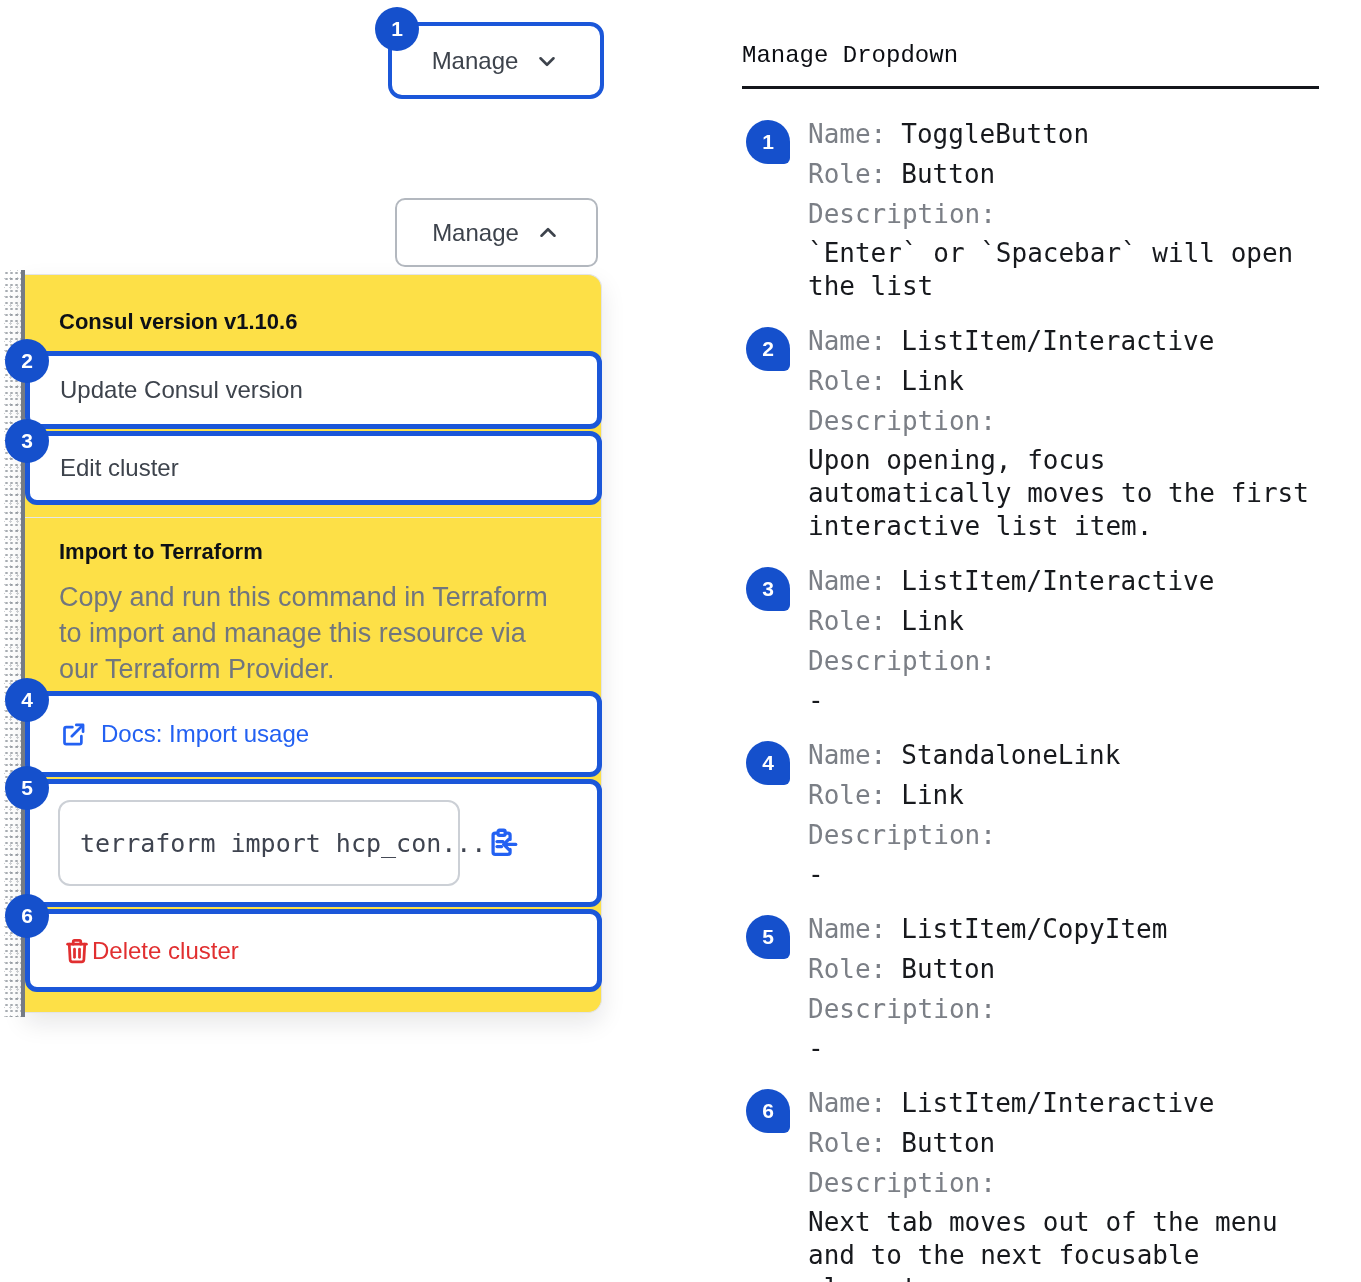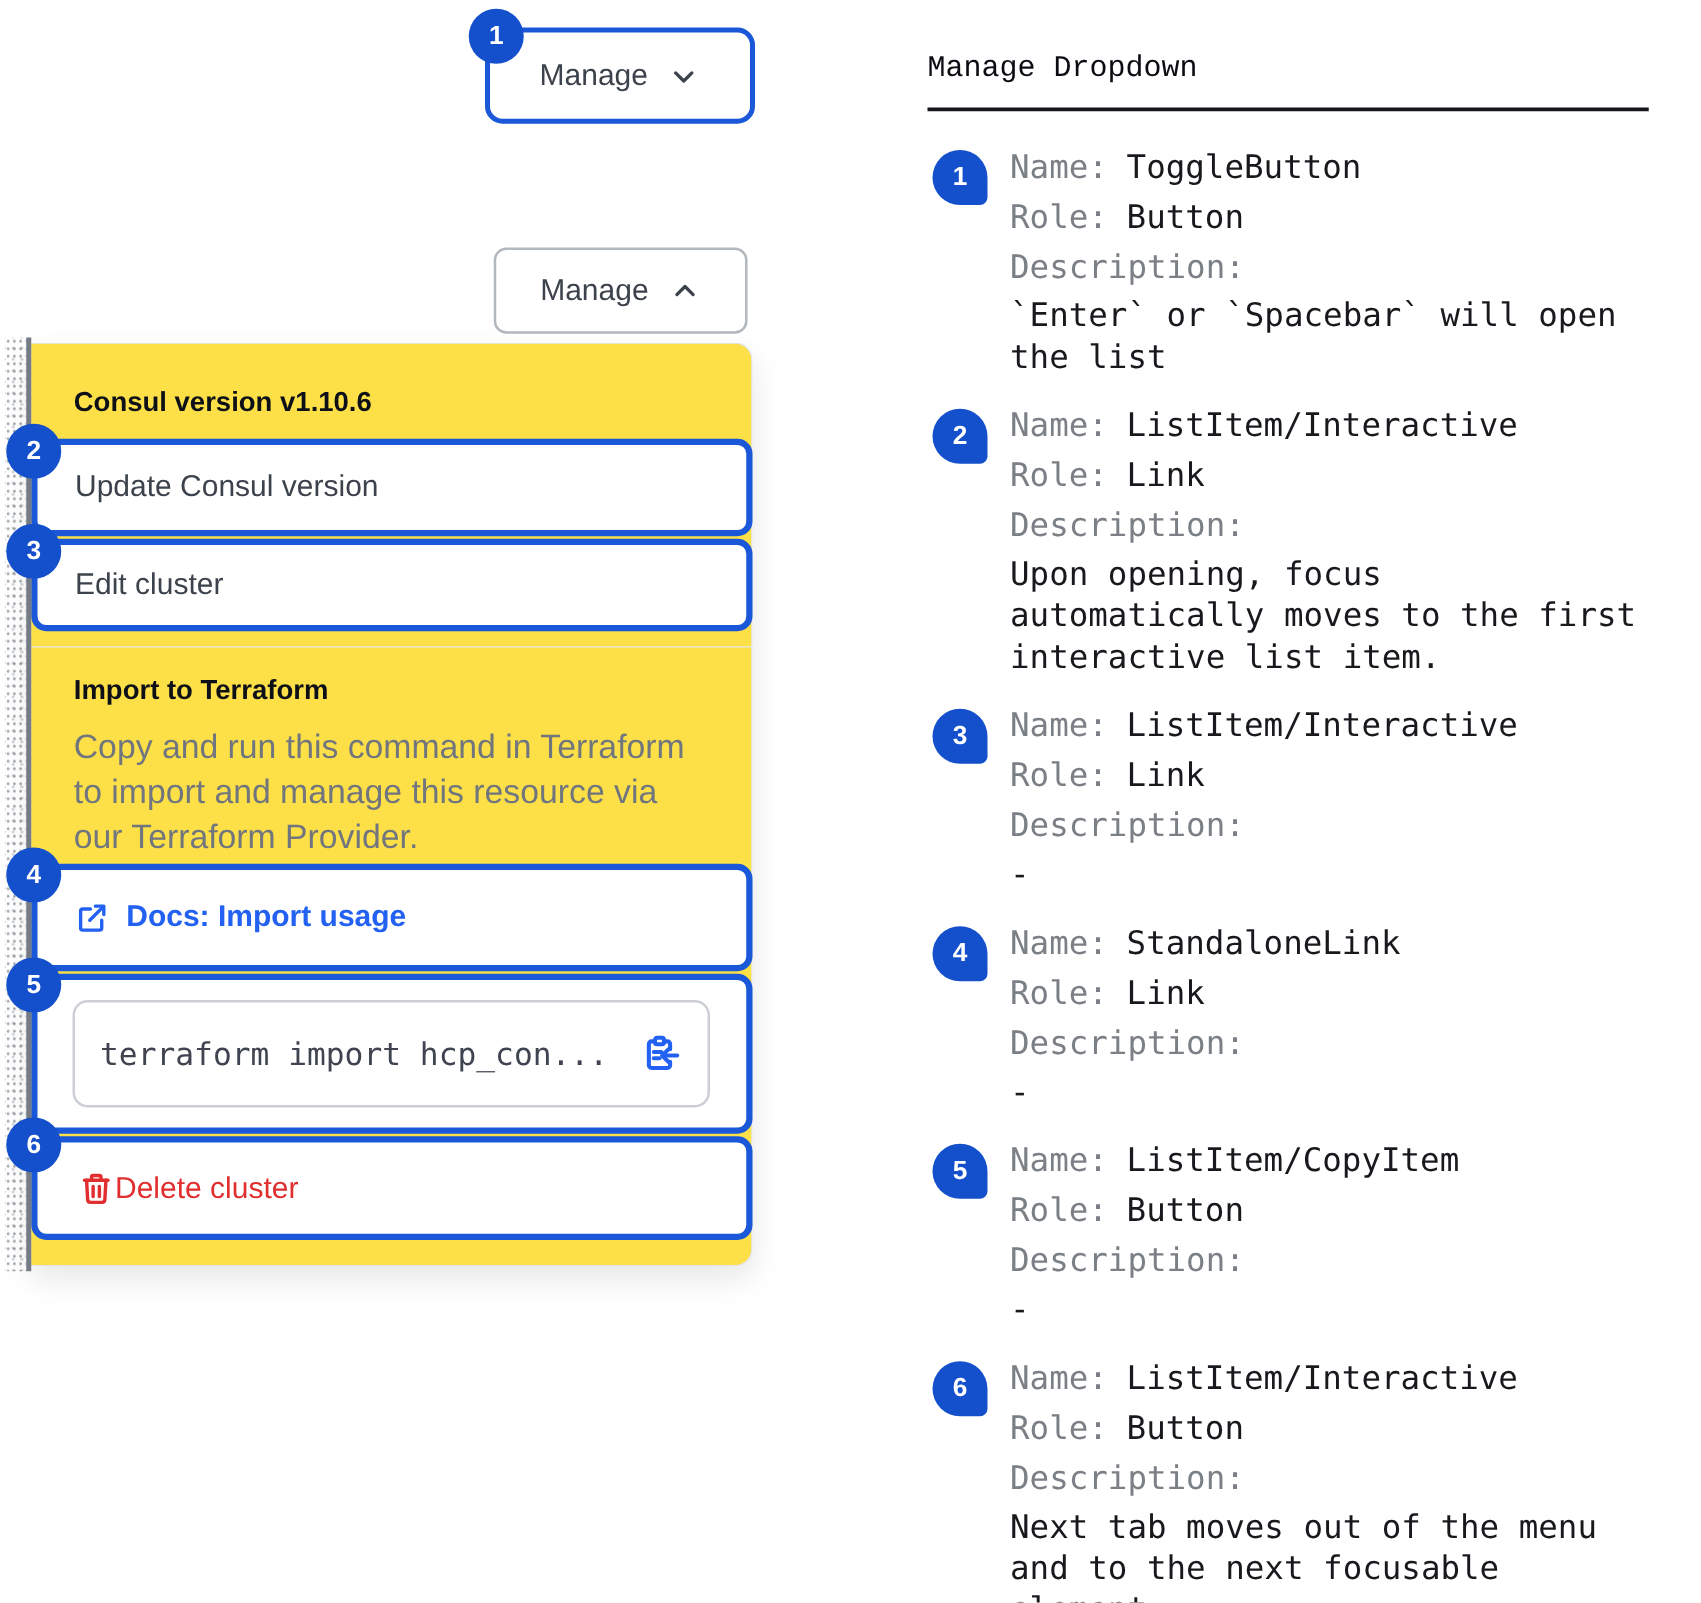--- a/index.html
+++ b/index.html
@@ -80,24 +80,24 @@
     border-radius:12px;background:#fff;display:flex;align-items:center;
     font-size:24px;color:var(--text-dark);cursor:pointer;
   }
   #item-update{top:76px;height:78px;padding-left:30px;}
   #item-edit{top:156px;height:74px;padding-left:30px;}
   #menu-divider{position:absolute;left:0;top:242px;width:577px;height:1px;background:#e4e6ea;}
   #import-desc{
     position:absolute;left:34px;top:304px;width:505px;
     font-size:27px;line-height:36px;color:var(--text-gray);
   }
-  #item-docs{top:416px;height:86px;padding-left:30px;gap:14px;color:var(--link);font-weight:700;}
+  #item-docs{top:416px;height:86px;padding-left:30px;gap:14px;color:var(--link);font-weight:400;}
   #item-copy{top:504px;height:128px;display:block;}
   #copy-field{
-    position:absolute;left:28px;top:16px;width:510px;height:86px;
+    position:absolute;left:28px;top:16px;width:402px;height:86px;
     border:2px solid #ccd0d6;border-radius:12px;background:#fff;
     display:flex;align-items:center;padding:0 20px;cursor:pointer;
   }
   #copy-text{font-family:"DejaVu Sans Mono",monospace;font-size:25px;color:#3f4450;white-space:nowrap;}
   #copy-icon-wrap{margin-left:auto;display:flex;}
   #item-delete{top:634px;height:83px;padding-left:32px;gap:0;color:var(--danger);font-weight:500;}
 
   
   #legend-title{
     position:absolute;left:742px;top:42px;

